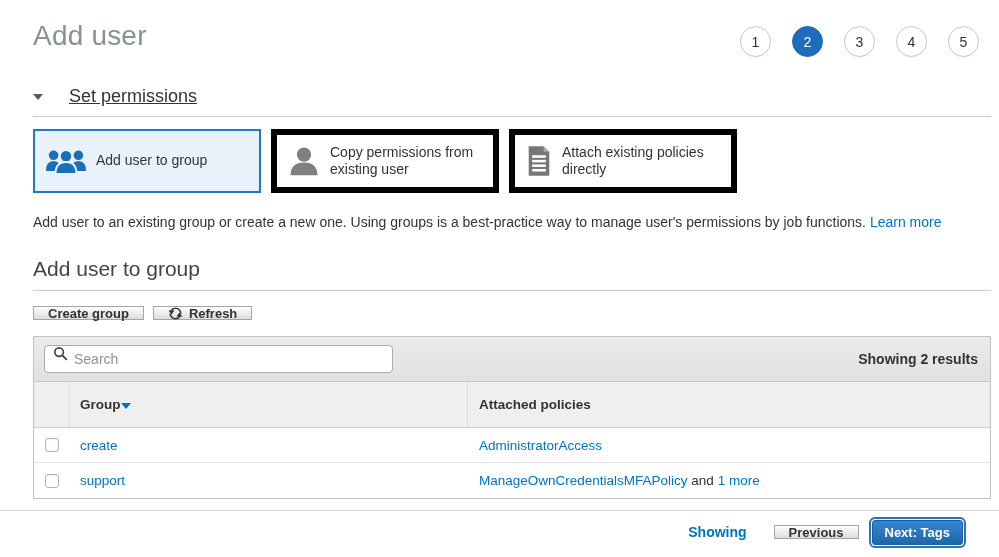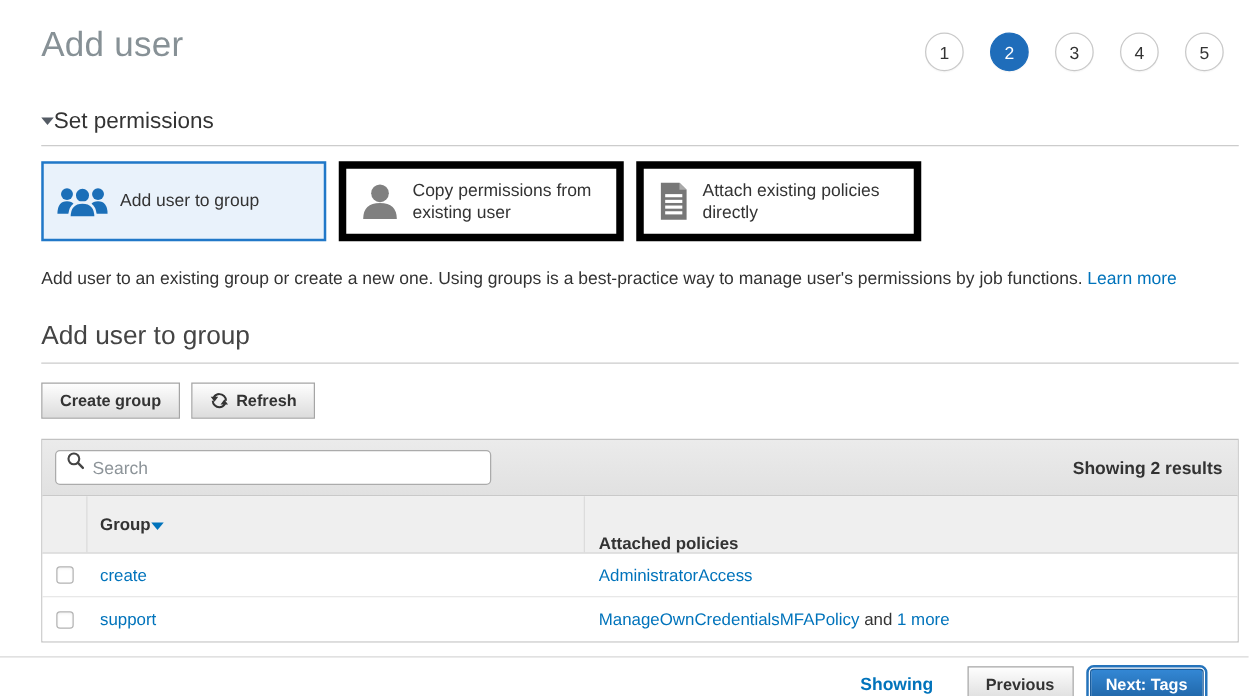--- a/index.html
+++ b/index.html
@@ -10,62 +10,62 @@
   .header { display:flex; justify-content:space-between; align-items:flex-start;
     padding:16px 20px 0 33px; }
   .page-title { font-size:28px; font-weight:400; color:#879196; letter-spacing:0.2px; padding-top:4px; }
   .steps { display:flex; gap:21px; padding-top:10px; }
   .step { width:31px; height:31px; border-radius:50%; border:1px solid #c9c9c9;
     background:#fff; display:flex; align-items:center; justify-content:center;
     font-size:14px; color:#333; box-shadow:0 1px 1px rgba(0,0,0,0.04); }
   .step.active { background:#1f6dba; border-color:#1f6dba; color:#fff; }
 
   
-  .section-head { display:flex; align-items:center; gap:0; margin:29px 0 0 33px; cursor:default; }
+  .section-head { display:flex; align-items:center; gap:26px; margin:29px 0 0 33px; cursor:default;text-decoration:underline; }
   .caret-down { width:0; height:0; border-left:5px solid transparent;
     border-right:5px solid transparent; border-top:6px solid #545b64; }
   .section-head-label { font-size:18px; color:#333; }
   .rule { border-top:1px solid #ccc; margin:9px 8px 0 33px; }
 
   
   .cards { display:flex; gap:10px; margin:12px 8px 0 33px; }
   .card { width:228px; height:64px; border:6px solid #000000; background:#fff;
     display:flex; align-items:center; padding:0 10px; gap:9px; cursor:pointer; }
   .card.selected { border:2px solid #2178c8; background:#e9f2fb; }
   .card-label { font-size:14px; color:#333; line-height:1.25; }
   .card-icon { flex:0 0 auto; display:flex; align-items:center; justify-content:center; }
 
   .desc { margin:21px 33px 0 33px; font-size:14px; color:#333; }
   a.link { color:#0073bb; text-decoration:none; cursor:pointer; }
 
   
   .h2 { margin:27px 0 0 33px; font-size:21px; font-weight:400; color:#444; }
   .btn-row { display:flex; gap:9px; margin:15px 0 0 33px; }
-  .btn { height:29px; padding:0 14px; font-size:13px; font-weight:bold; color:#333;
+  .btn { height:14px; padding:0 14px; font-size:13px; font-weight:bold; color:#333;
     background:linear-gradient(#fefefe,#dcdcdc); border:1px solid #a5a5a5;
     border-radius:0; display:inline-flex; align-items:center; gap:6px; cursor:pointer;
     font-family:"Liberation Sans", sans-serif; }
 
   
   .panel { margin:16px 8px 0 33px; border:1px solid #c2c2c2; }
   .filter-bar { height:45px; background:linear-gradient(#ebebeb,#e1e1e1);
     border-bottom:1px solid #c9c9c9; display:flex; align-items:center;
     justify-content:space-between; padding:0 10px; }
   .search-box { width:349px; height:28px; background:#fff; border:1px solid #ababab;
     border-radius:4px; display:flex; padding-left:8px; gap:6px; }
   .search-box input { border:none; outline:none; flex:1; font-size:14px;
     font-family:"Liberation Sans", sans-serif; color:#333; background:transparent; height:100%; }
   .search-box input::placeholder { color:#8d9499; }
   .results { font-size:14px; font-weight:bold; color:#333; padding-right:2px; }
 
   .thead { display:flex; height:46px; background:#efefef; border-bottom:1px solid #cfcfcf; }
   .th { display:flex; align-items:center; font-size:13.5px; font-weight:bold; color:#333; }
   .col-check { width:36px; border-right:1px solid #dcdcdc; justify-content:center; }
   .col-group { width:398px; border-right:1px solid #dcdcdc; padding-left:10px; gap:0; }
-  .col-policies { flex:1; padding-left:11px;align-items:flex-end; }
+  .col-policies { flex:1; padding-left:11px; }
   .sort-caret { width:0; height:0; border-left:5px solid transparent;
     border-right:5px solid transparent; border-top:6px solid #0073bb; margin-top:2px; }
 
   .trow { display:flex; height:35px; align-items:center; background:#fff;
     border-bottom:1px solid #e1e1e1; font-size:13.5px; }
   .trow:last-child { border-bottom:none;justify-content:center; }
   .cell-check { width:36px; display:flex; justify-content:center; }
   .checkbox { width:14px; height:14px; border:1px solid #b3b3b3; border-radius:3px;
     background:#fff; box-shadow:inset 0 1px 2px rgba(0,0,0,0.06); cursor:pointer; }
   .cell-group { width:398px; padding-left:10px; }

